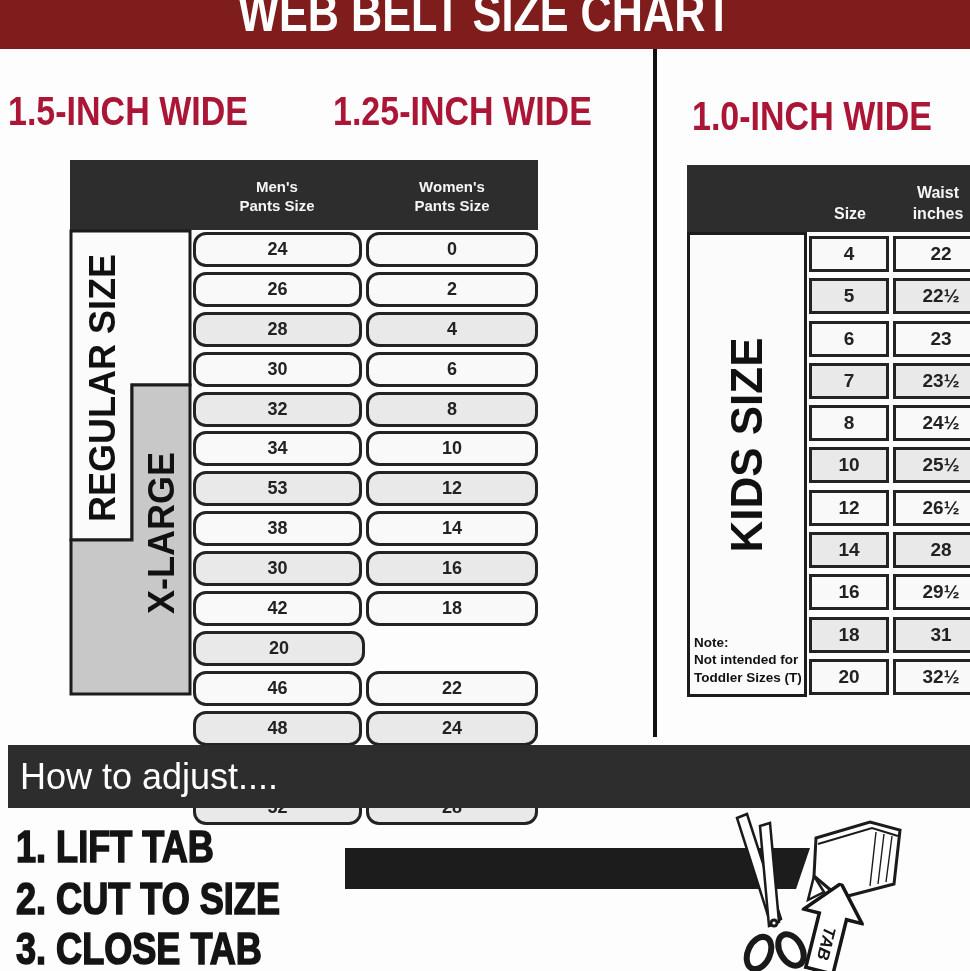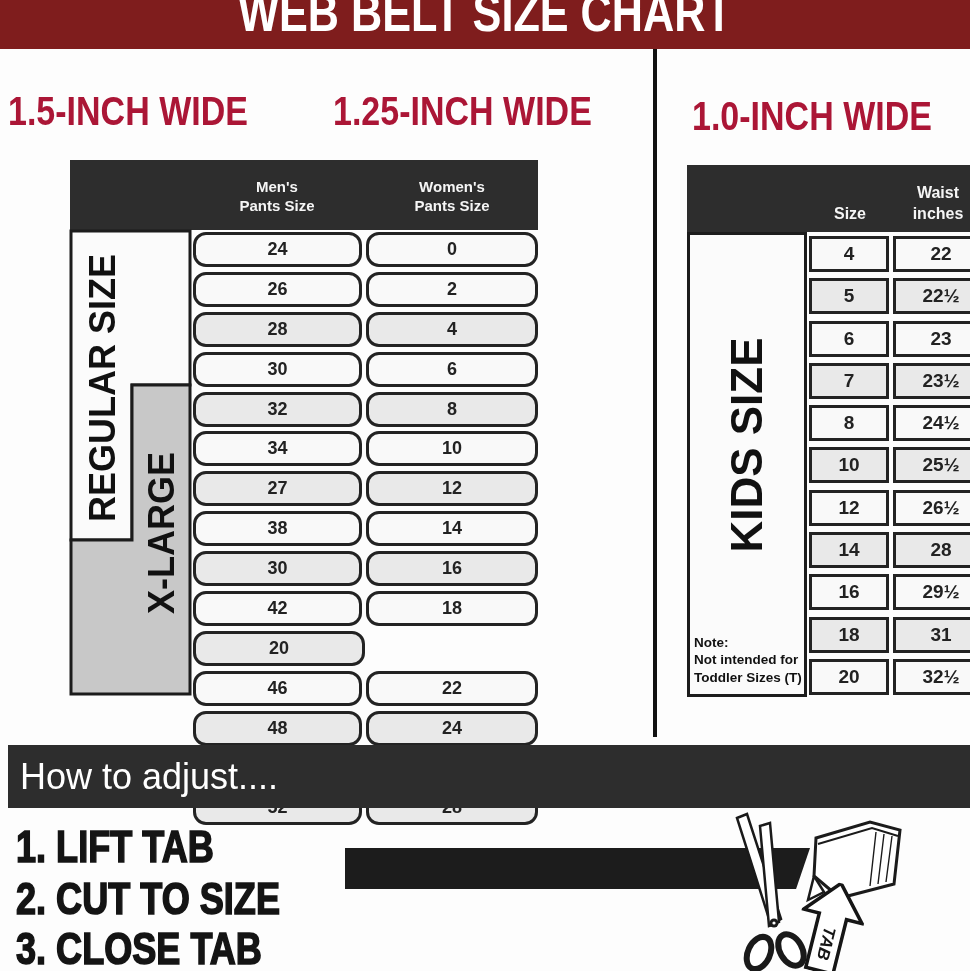--- a/index.html
+++ b/index.html
@@ -111,21 +111,21 @@
     <div class="cell c-men">32</div>
     <div class="cell c-women">8</div>
   </div>
 
   <div class="trow">
     <div class="cell c-men">34</div>
     <div class="cell c-women">10</div>
   </div>
 
   <div class="trow">
-    <div class="cell c-men">27</div>
+    <div class="cell c-men">53</div>
     <div class="cell c-women">12</div>
   </div>
 
   <div class="trow">
     <div class="cell c-men">38</div>
     <div class="cell c-women">14</div>
   </div>
 
   <div class="trow">
     <div class="cell c-men">30</div>

